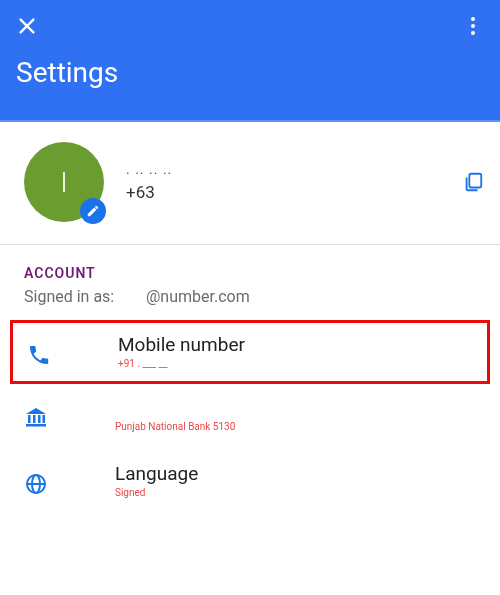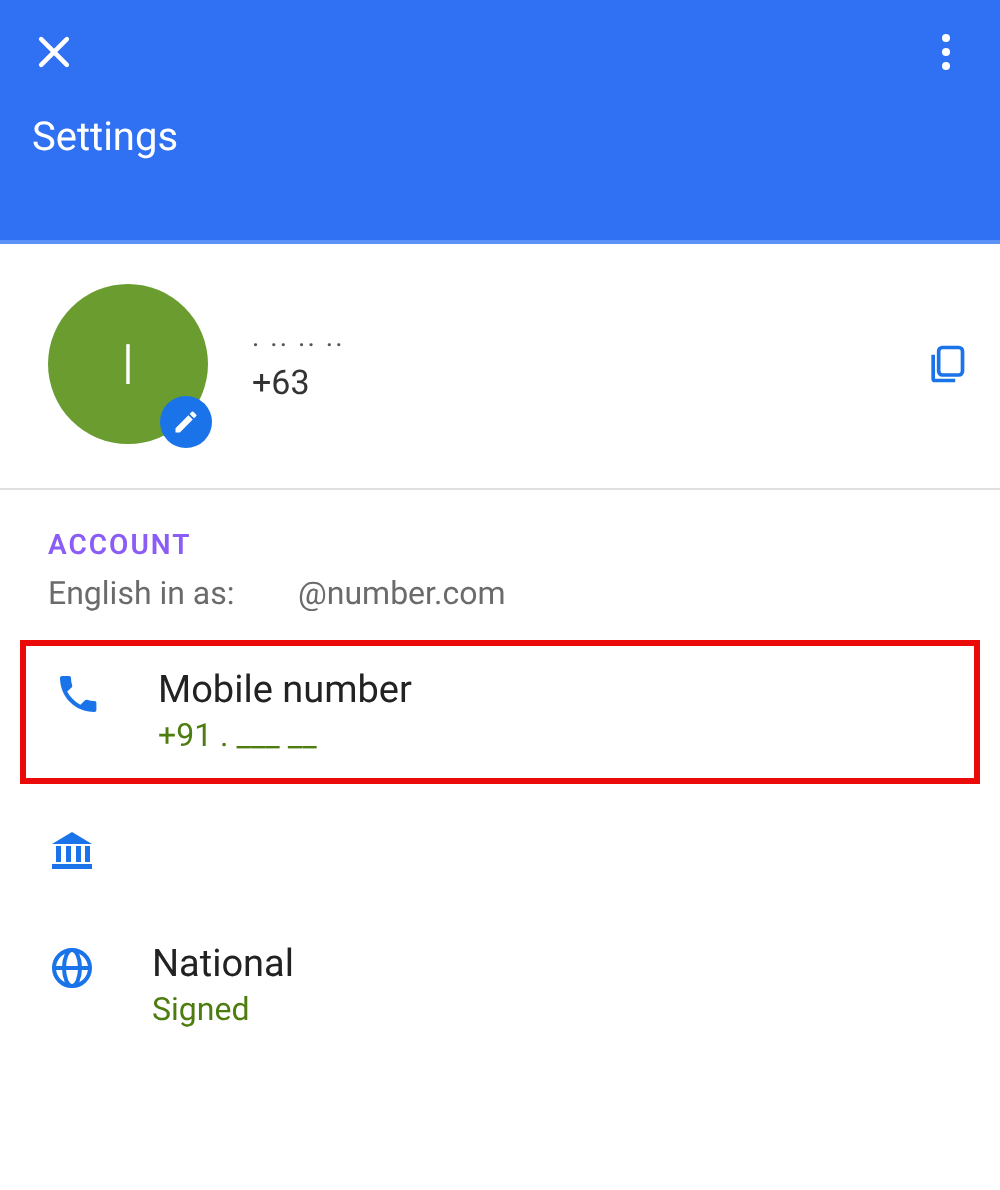--- a/index.html
+++ b/index.html
@@ -13,21 +13,21 @@
 }
 .header-top {
   display: flex;
   justify-content: space-between;
   align-items: center;
   height: 24px;
 }
 .close-x { width: 22px; height: 22px; cursor: pointer; }
 .more-dots { width: 22px; height: 22px; cursor: pointer; display: flex; flex-direction: column; align-items: center; justify-content: center; gap: 3px; }
 .dot { width: 4px; height: 4px; border-radius: 50%; background: #fff; }
-.header-title { font-size: 20px; font-weight: 400; margin-top: 18px; }
+.header-title { font-size: 28px; font-weight: 400; margin-top: 18px; }
 
 .profile-blue-line { height: 2px; background: #5a93f5; }
 
 .profile-block {
   padding: 20px 16px 22px 24px;
   border-bottom: 1px solid #e0e0e0;
   display: flex;
   align-items: center;
 }
 .avatar-wrap { position: relative; width: 80px; height: 80px; flex-shrink: 0; }
@@ -39,28 +39,28 @@
 }
 .edit-badge {
   position: absolute; right: -2px; bottom: -2px;
   width: 26px; height: 26px; border-radius: 50%;
   background: #1a73e8; display: flex; align-items: center; justify-content: center;
 }
 .profile-info { flex: 1; padding-left: 22px; color: #333; font-size: 17px; line-height: 1.5; }
 .info-line1 { color: #555; letter-spacing: 1px; font-size: 14px; }
 .copy-btn { width: 22px; height: 22px; color: #1a73e8; cursor: pointer; }
 
-.section-label { font-size: 14px; font-weight: 600; color: #8b5cf6; letter-spacing: 1px; padding: 20px 24px 6px 24px; }
+.section-label { font-size: 14px; font-weight: 600; color: #701a75; letter-spacing: 1px; padding: 20px 24px 6px 24px; }
 .signed-in { color: #6b6b6b; font-size: 16px; padding: 0 24px 14px 24px; }
 
-.list-item { display: flex; align-items: flex-start; padding: 14px 24px 16px 24px; cursor: pointer; }
+.list-item { display: flex; align-items: flex-end; padding: 14px 24px 16px 24px; cursor: pointer; gap: 39px; }
 .item-icon { width: 26px; height: 26px; flex-shrink: 0; margin-top: 2px; }
 .item-text { padding-left: 26px; }
 .item-title { font-size: 19px; color: #222; }
-.item-sub { font-size: 16px; color: #4d7c0f; margin-top: 2px; }
+.item-sub { font-size: 10px; color: #ef4444; margin-top: 2px; }
 
 .highlight-box { border: 3px solid #ea0a0a; margin: 0 10px 6px 10px; }
 .highlight-box .list-item { padding: 10px 14px 12px 14px; }
 
 svg { display: block; }
 </style>
 </head>
 <body>
 
 <div class="header">
@@ -98,21 +98,21 @@
   <div class="copy-btn">
     <svg viewBox="0 0 24 24" width="22" height="22">
       <rect x="8" y="3" width="13" height="15" rx="2" fill="none" stroke="#1a73e8" stroke-width="2"></rect>
       <path d="M5 7 v13 a1 1 0 0 0 1 1 h11" fill="none" stroke="#1a73e8" stroke-width="2"></path>
     </svg>
   </div>
 </div>
 
 <div class="section-label">ACCOUNT</div>
 <div class="signed-in">
-  <span>English in as:</span>
+  <span>Signed in as:</span>
   <span style="visibility:hidden">xxx</span>
   <span>@number.com</span>
 </div>
 
 <div class="highlight-box">
   <div class="list-item">
     <div class="item-icon">
       <svg viewBox="0 0 24 24" width="24" height="24">
           <path d="M6.6 10.8c1.4 2.8 3.8 5.1 6.6 6.6l2.2-2.2c.3-.3.7-.4 1.1-.3 1.2.4 2.4.6 3.7.6.6 0 1 .4 1 1V20c0 .6-.4 1-1 1C10.6 21 3 13.4 3 4c0-.6.4-1 1-1h3.5c.6 0 1 .4 1 1 0 1.3.2 2.5.6 3.7.1.4 0 .8-.3 1.1l-2.2 2z" fill="#1a73e8"></path>
         </svg>
@@ -129,28 +129,29 @@
     <svg viewBox="0 0 24 24" width="24" height="24">
       <path d="M12 2 L22 8 L2 8 Z" fill="#1a73e8"></path>
       <rect x="4" y="9" width="2.5" height="8" fill="#1a73e8"></rect>
       <rect x="9" y="9" width="2.5" height="8" fill="#1a73e8"></rect>
       <rect x="14" y="9" width="2.5" height="8" fill="#1a73e8"></rect>
       <rect x="18.5" y="9" width="2.5" height="8" fill="#1a73e8"></rect>
       <rect x="2" y="18" width="20" height="2.5" fill="#1a73e8"></rect>
     </svg>
   </div>
   <div class="item-text">
+    <div class="item-sub">Punjab National Bank 5130</div>
   </div>
 </div>
 
 <div class="list-item">
   <div class="item-icon">
     <svg viewBox="0 0 24 24" width="24" height="24">
       <circle cx="12" cy="12" r="9" fill="none" stroke="#1a73e8" stroke-width="2"></circle>
       <ellipse cx="12" cy="12" rx="4" ry="9" fill="none" stroke="#1a73e8" stroke-width="2"></ellipse>
       <line x1="3" y1="12" x2="21" y2="12" stroke="#1a73e8" stroke-width="2"></line>
     </svg>
   </div>
   <div class="item-text">
-    <div class="item-title">National</div>
+    <div class="item-title">Language</div>
     <div class="item-sub">Signed</div>
   </div>
 </div>
 
 </body></html>

